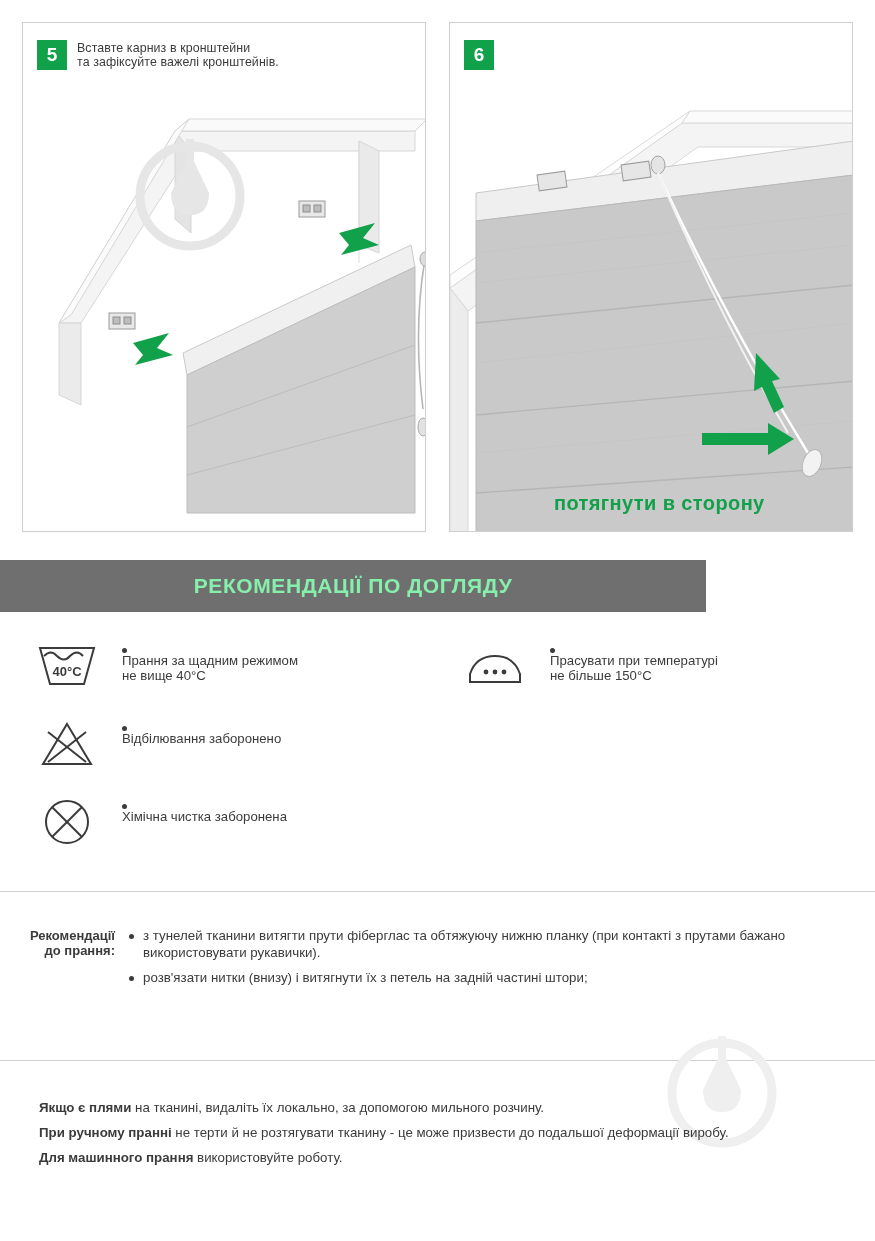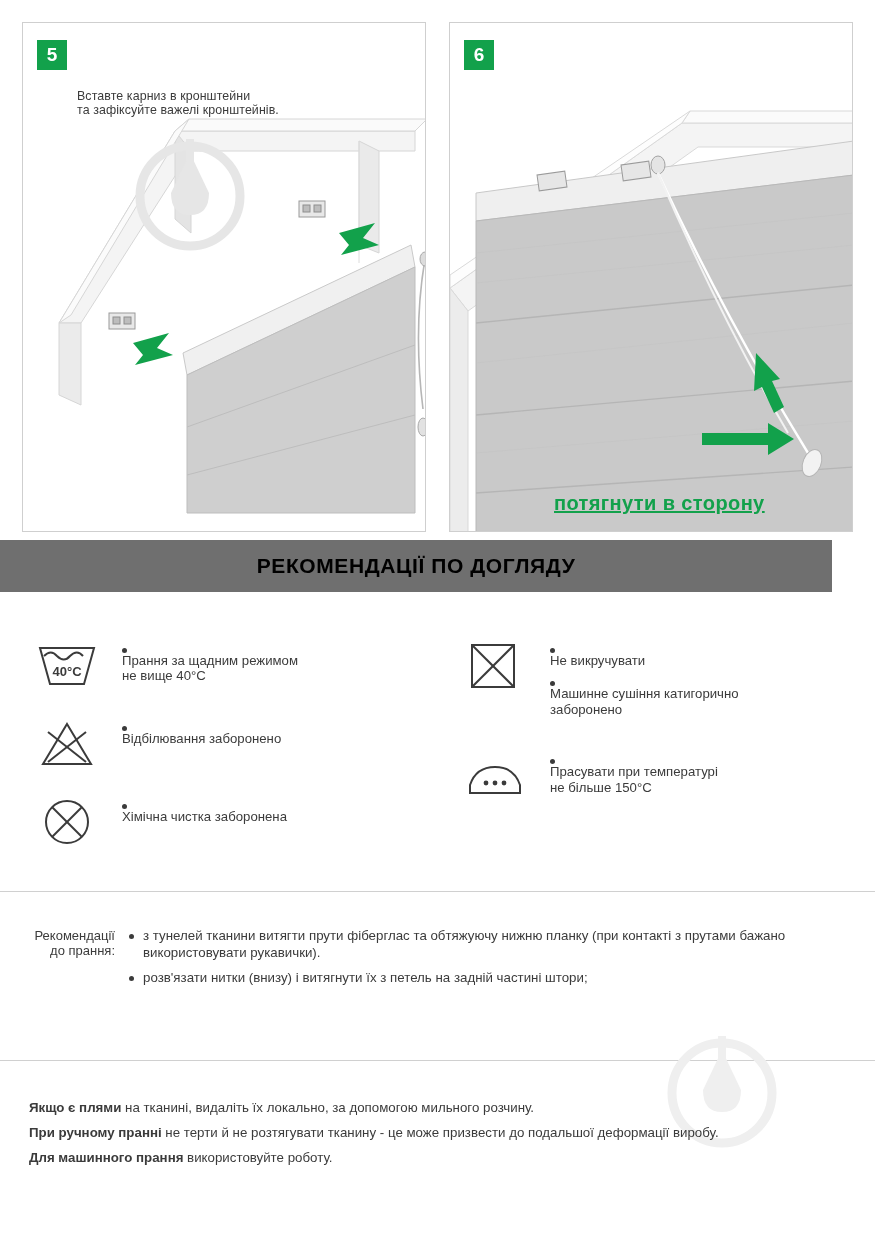--- a/index.html
+++ b/index.html
@@ -61,39 +61,38 @@
     font-size: 12.4px;
     line-height: 14.4px;
     color: #3b3b3b;
     letter-spacing: .1px;
     white-space: pre-line;
     padding-top: 1px;
   }
   .step-text.justify-wide {
     text-align: justify;
     width: 258px;
-    margin-top: 48px;
   }
 
   
   .watermark {
     position: absolute;
     z-index: 1;
     opacity: 1;
   }
 
   
   .care-bar {
     position: absolute;
-    top: 540px;
+    top: 560px;
     left: 0;
-    width: 832px;
+    width: 706px;
     height: 52px;
     background: #6f6f6f;
-    color: #000000;
+    color: #86efac;
     display: flex;
     align-items: center;
     justify-content: center;
     font-size: 21px;
     font-weight: bold;
     letter-spacing: .6px;
   }
 
   
   .care-grid {
@@ -153,21 +152,21 @@
     position: absolute;
     top: 928px;
     left: 0;
     width: 875px;
     display: flex;
   }
   .wash-label {
     width: 115px;
     text-align: right;
     font-size: 13px;
-    font-weight: normal;
+    font-weight: bold;
     line-height: 15px;
     color: #3b3b3b;
     white-space: pre-line;
     padding-right: 0;
   }
   .wash-list {
     margin-left: 14px;
     width: 720px;
   }
   .wash-item {
@@ -183,21 +182,21 @@
     border-radius: 50%;
     background: #3b3b3b;
     margin: 6px 9px 0 0;
     flex: 0 0 auto;
   }
 
   
   .notes {
     position: absolute;
     top: 1095px;
-    left: 29px;
+    left: 39px;
     width: 830px;
     font-size: 13.3px;
     line-height: 25px;
   }
   .note-line b { font-weight: bold; }
 
   .wm-bottom {
     position: absolute;
     right: 98px;
     top: 1028px;
@@ -207,21 +206,20 @@
 
   .pull-label {
     position: absolute;
     left: 104px;
     bottom: 16px;
     font-size: 20px;
     font-weight: bold;
     color: #12a14b;
     letter-spacing: .4px;
     z-index: 5;
-    text-decoration: underline;
   }
 </style>
 </head>
 <body>
 
 <div class="steps">
 
   <div class="step-panel">
     <div class="step-head">
       <div class="step-badge">5</div>
@@ -371,38 +369,20 @@
           <span class="dot"></span>
           <span>Хімічна чистка заборонена</span>
         </div>
       </div>
     </div>
 
   </div>
 
   <div class="care-col right">
 
-    <div class="care-row">
-      <svg class="care-icon" viewBox="0 0 66 52">
-        <rect x="10" y="5" width="42" height="42" fill="none" stroke="#3b3b3b" stroke-width="2"></rect>
-        <line x1="10" y1="5" x2="52" y2="47" stroke="#3b3b3b" stroke-width="2"></line>
-        <line x1="52" y1="5" x2="10" y2="47" stroke="#3b3b3b" stroke-width="2"></line>
-      </svg>
-      <div class="care-items">
-        <div class="care-item">
-          <span class="dot"></span>
-          <span>Не викручувати</span>
-        </div>
-        <div class="care-item">
-          <span class="dot"></span>
-          <span>Машинне сушіння катигорично
-заборонено</span>
-        </div>
-      </div>
-    </div>
 
     <div class="care-row">
       <svg class="care-icon" viewBox="0 0 66 52">
         <path d="M8 42 L8 34 q6 -18 25 -18 q19 0 25 18 L58 42 Z" fill="none" stroke="#3b3b3b" stroke-width="2"></path>
         <circle cx="24" cy="32" r="2.4" fill="#3b3b3b"></circle>
         <circle cx="33" cy="32" r="2.4" fill="#3b3b3b"></circle>
         <circle cx="42" cy="32" r="2.4" fill="#3b3b3b"></circle>
       </svg>
       <div class="care-items">
         <div class="care-item">

